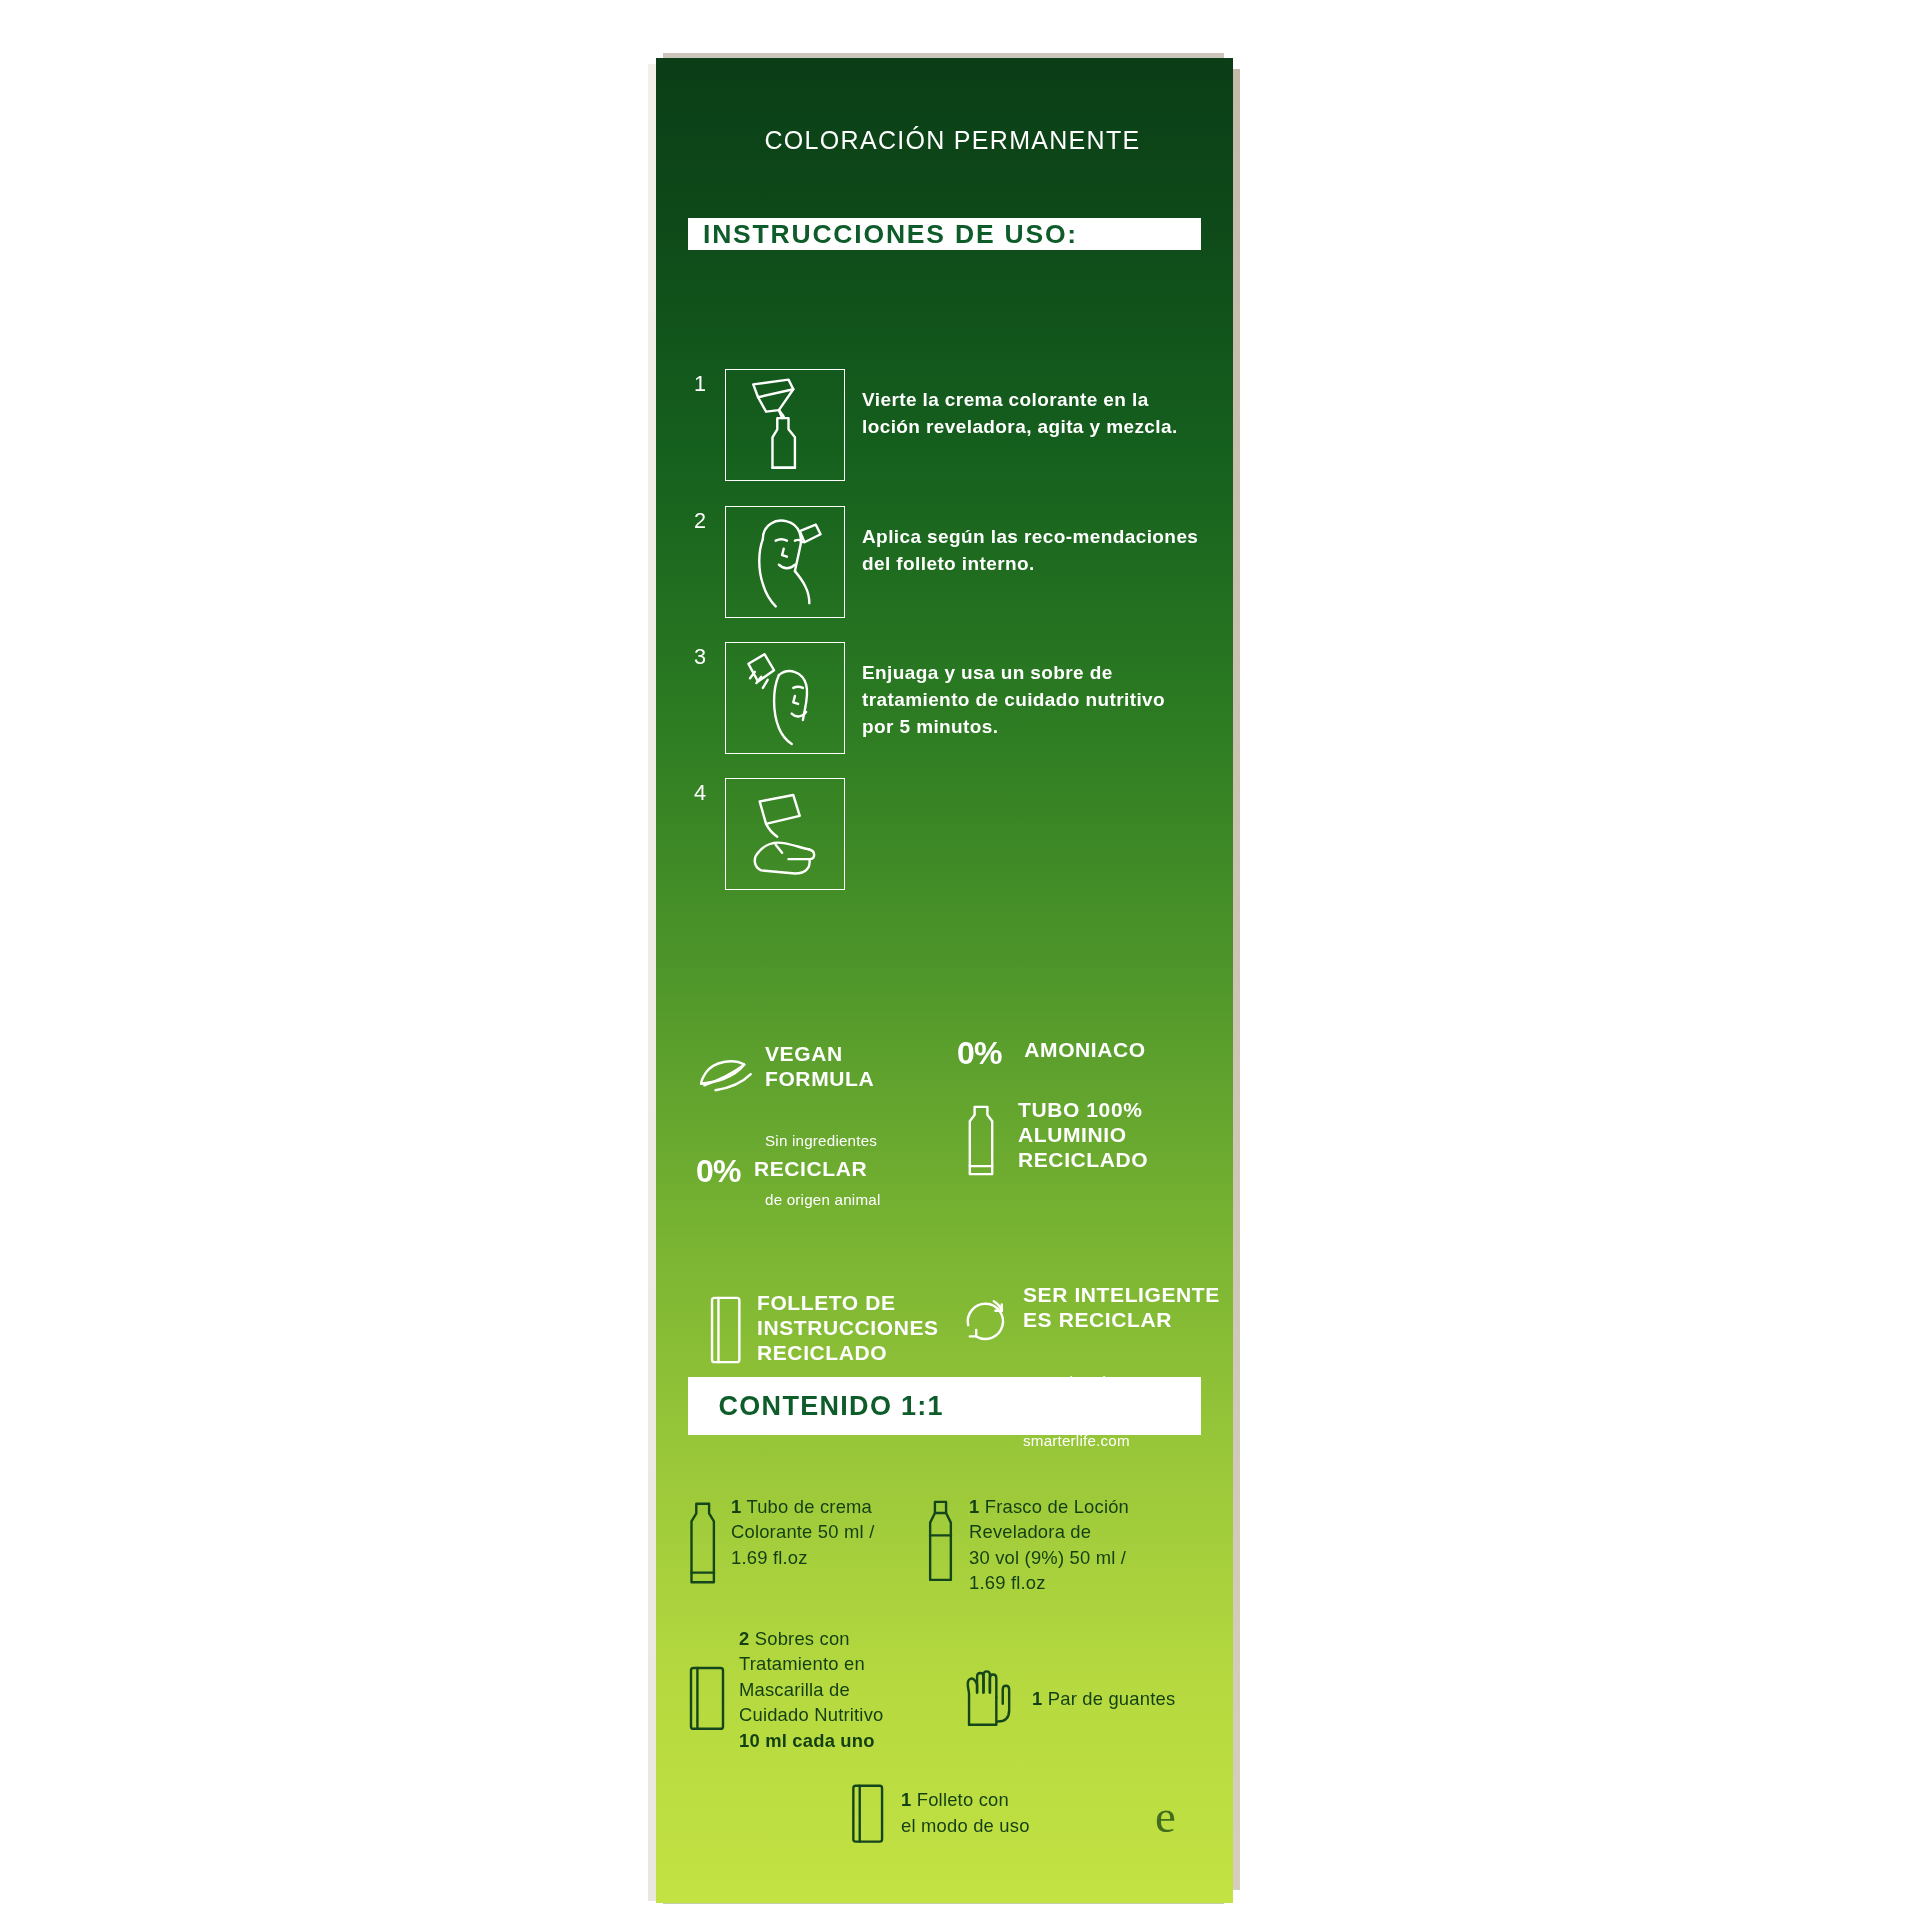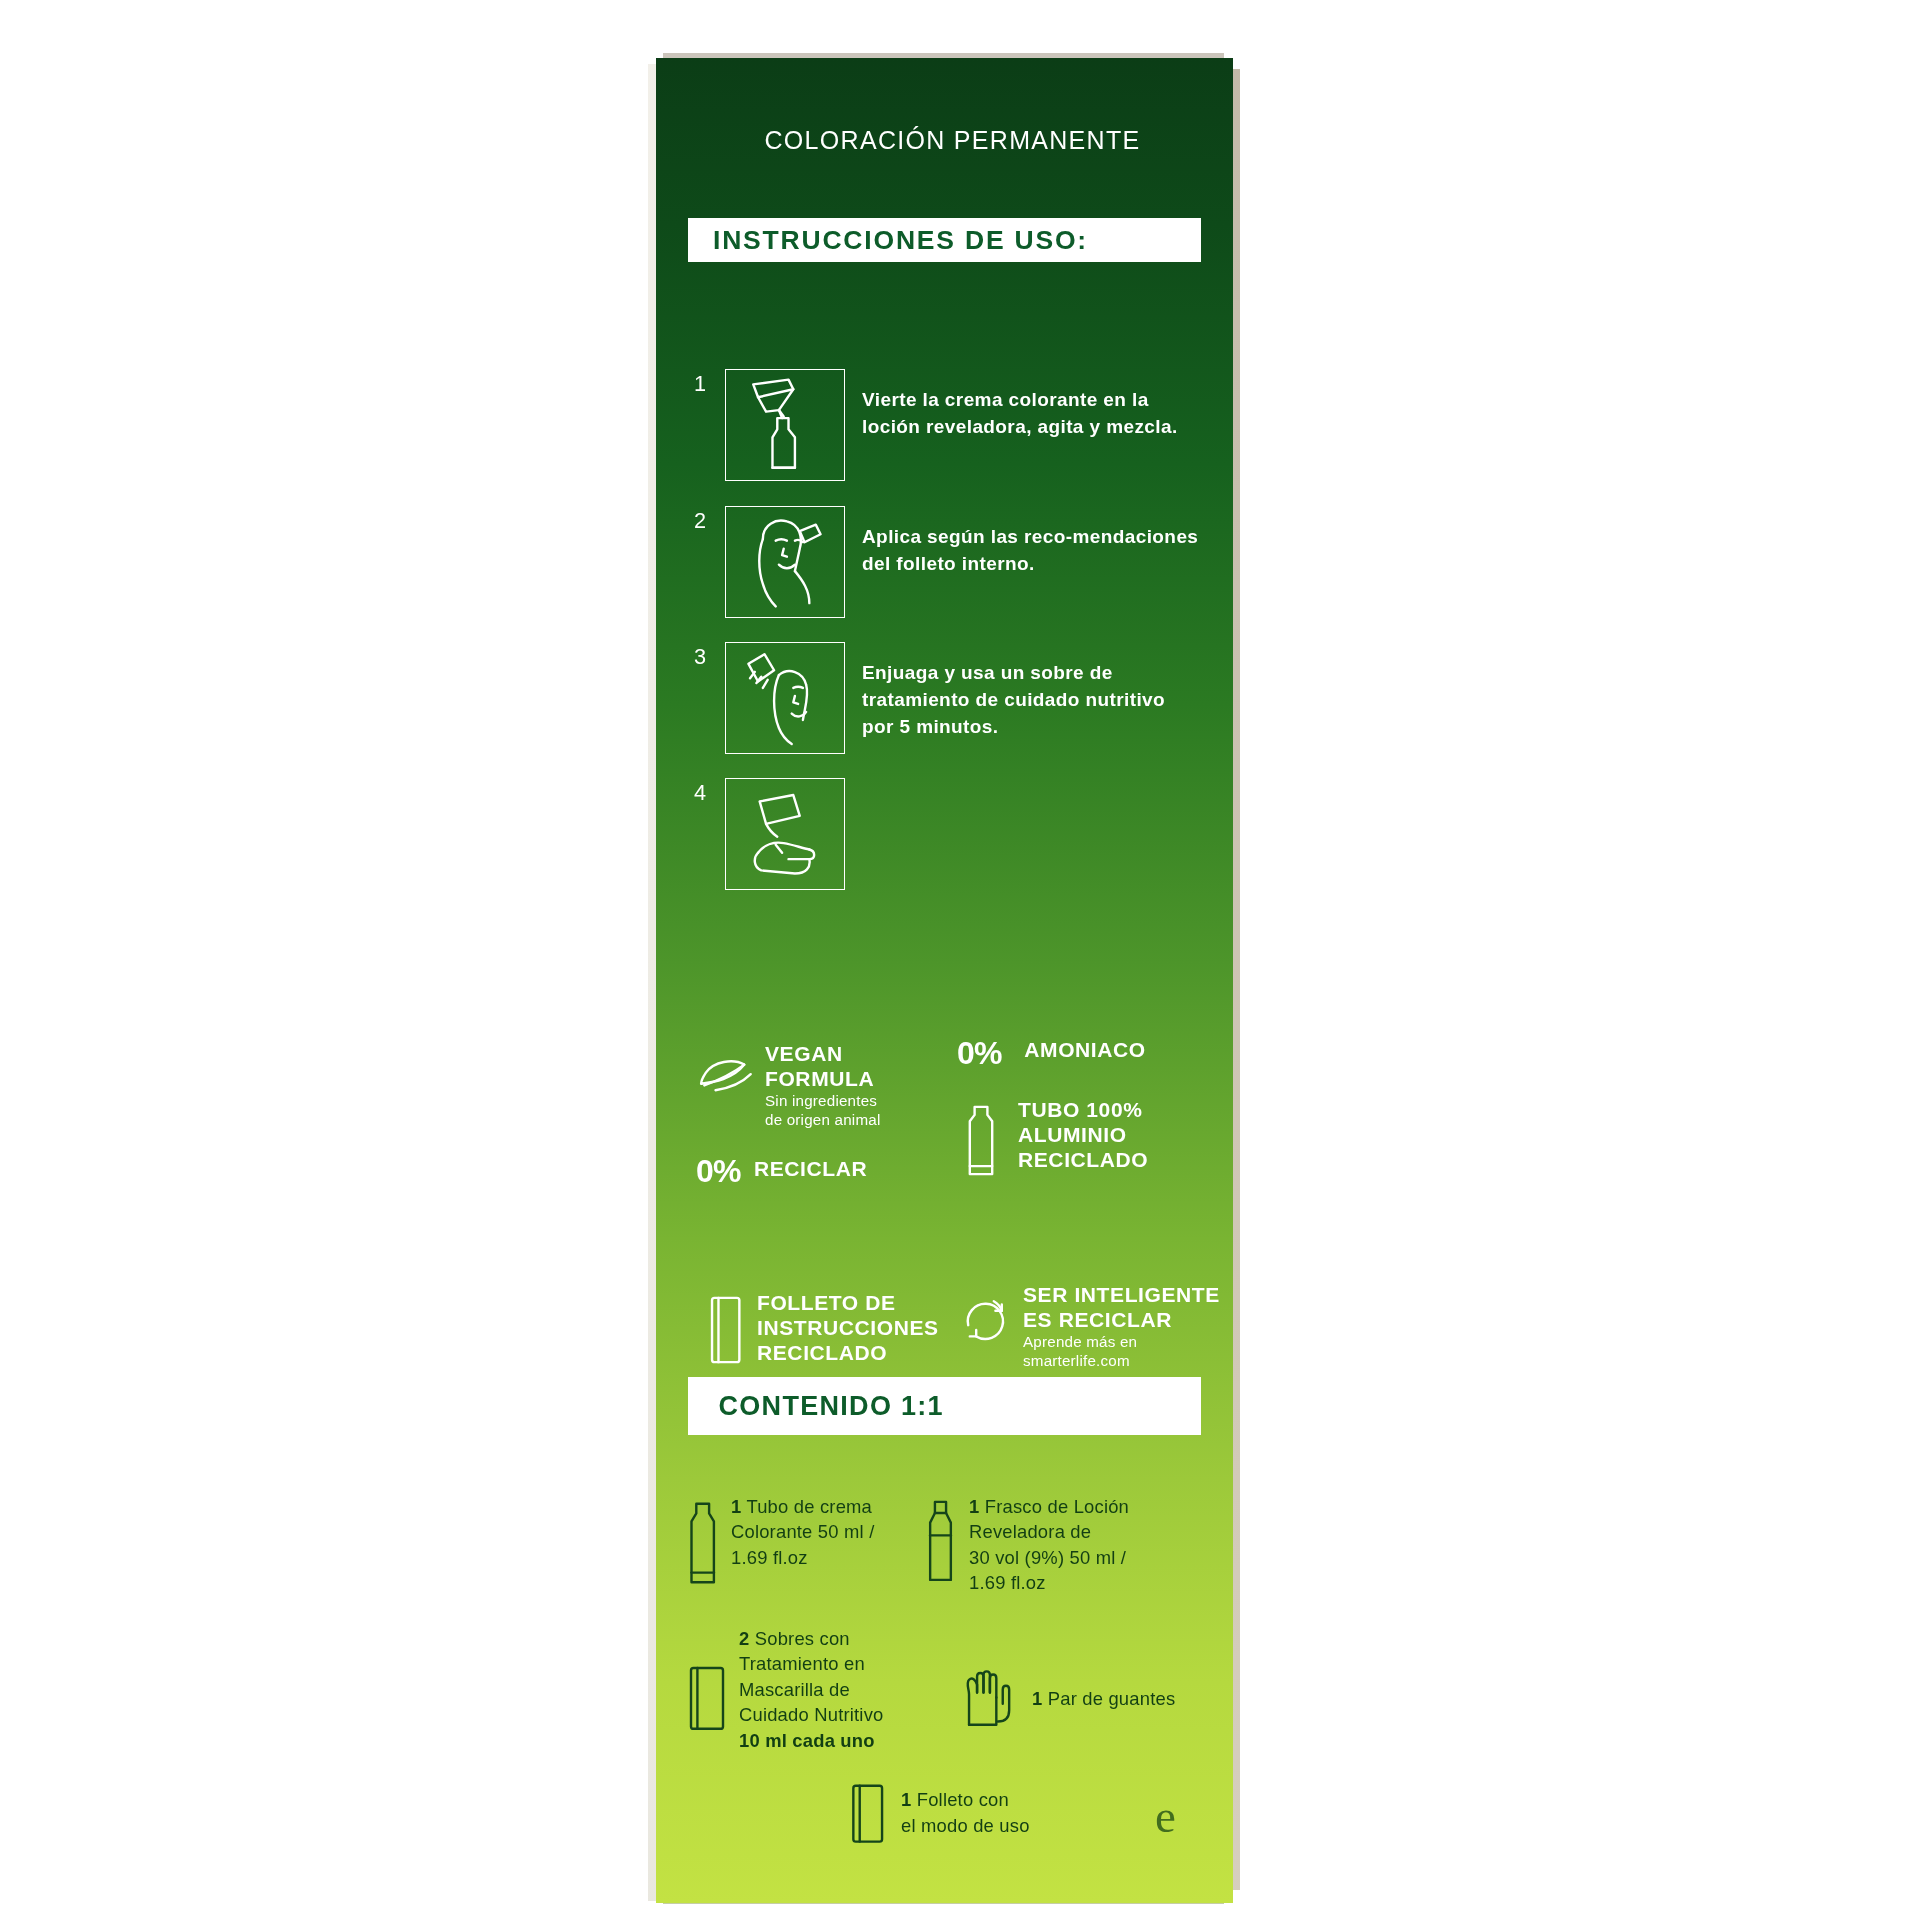--- a/index.html
+++ b/index.html
@@ -105,21 +105,21 @@
     display: flex;
     align-items: center;
     box-sizing: border-box;
   }
   .band-title {
     font-weight: bold;
     letter-spacing: 1.2px;
   }
 
   
-  .instr-band { left: 32px; top: 160px; width: 513px; height: 44px; padding-left: 25px; }
+  .instr-band { left: 32px; top: 160px; width: 513px; height: 32px; padding-left: 15px; }
   .instr-band .band-title { font-size: 26.5px; letter-spacing: 1.8px; }
 
   .step {
     position: absolute;
     left: 38px;
     width: 505px;
     color: #ffffff;
   }
   .step .num {
     position: absolute;
@@ -160,20 +160,21 @@
     font-size: 21px;
     font-weight: bold;
     letter-spacing: 0.6px;
     line-height: 1.2;
   }
   .claim .sub {
     font-size: 15.2px;
     font-weight: 400;
     letter-spacing: 0.2px;
     line-height: 1.25;
+    margin-top: 40px;
   }
   .pct { font-size: 32px; font-weight: bold; letter-spacing: -0.8px; }
 
   
   .cont-band { left: 32px; top: 1319px; width: 513px; height: 58px; padding-left: 30.5px; }
   .cont-band .band-title { font-size: 27px; letter-spacing: 1.3px; }
 
   .content-item { position: absolute; color: #10401a; }
   .content-item .t {
     font-size: 18.4px;

